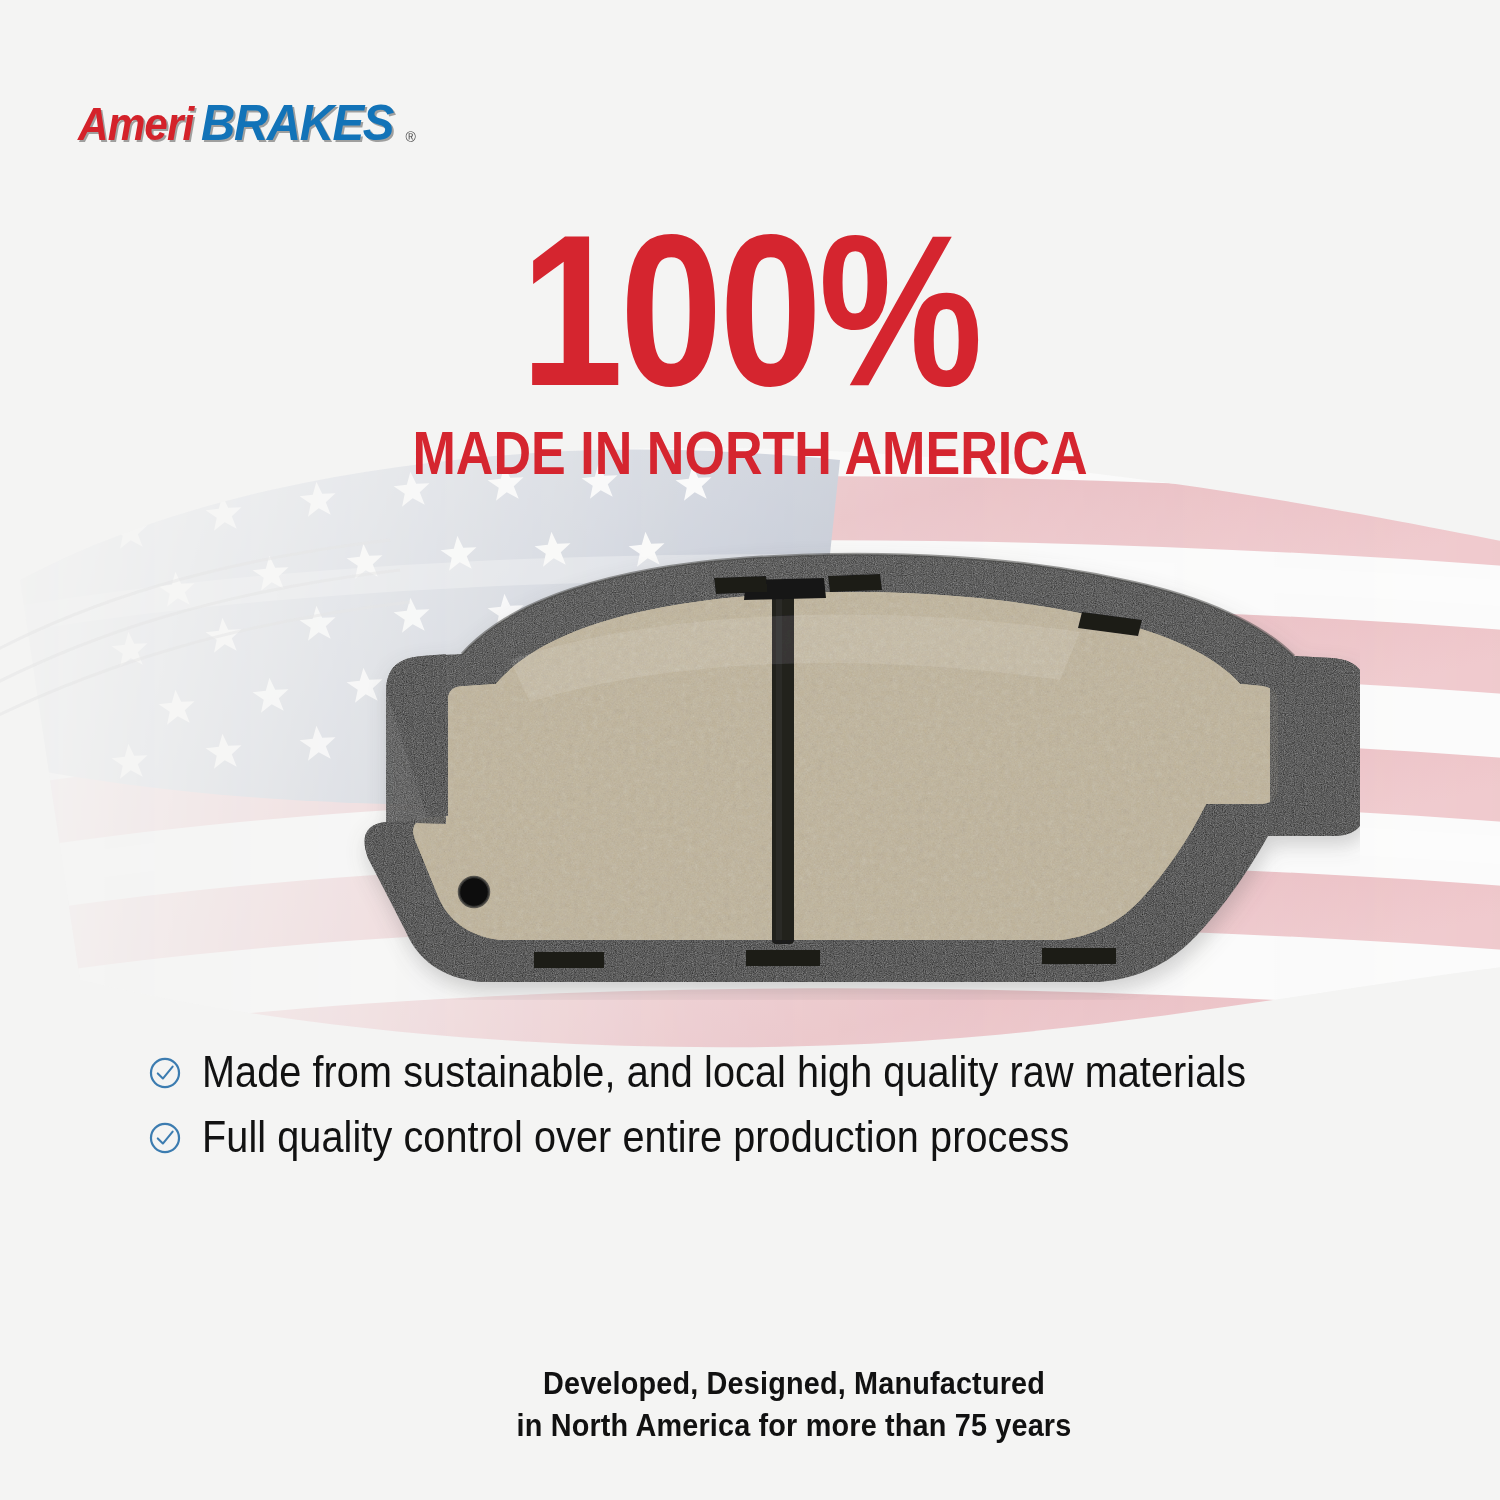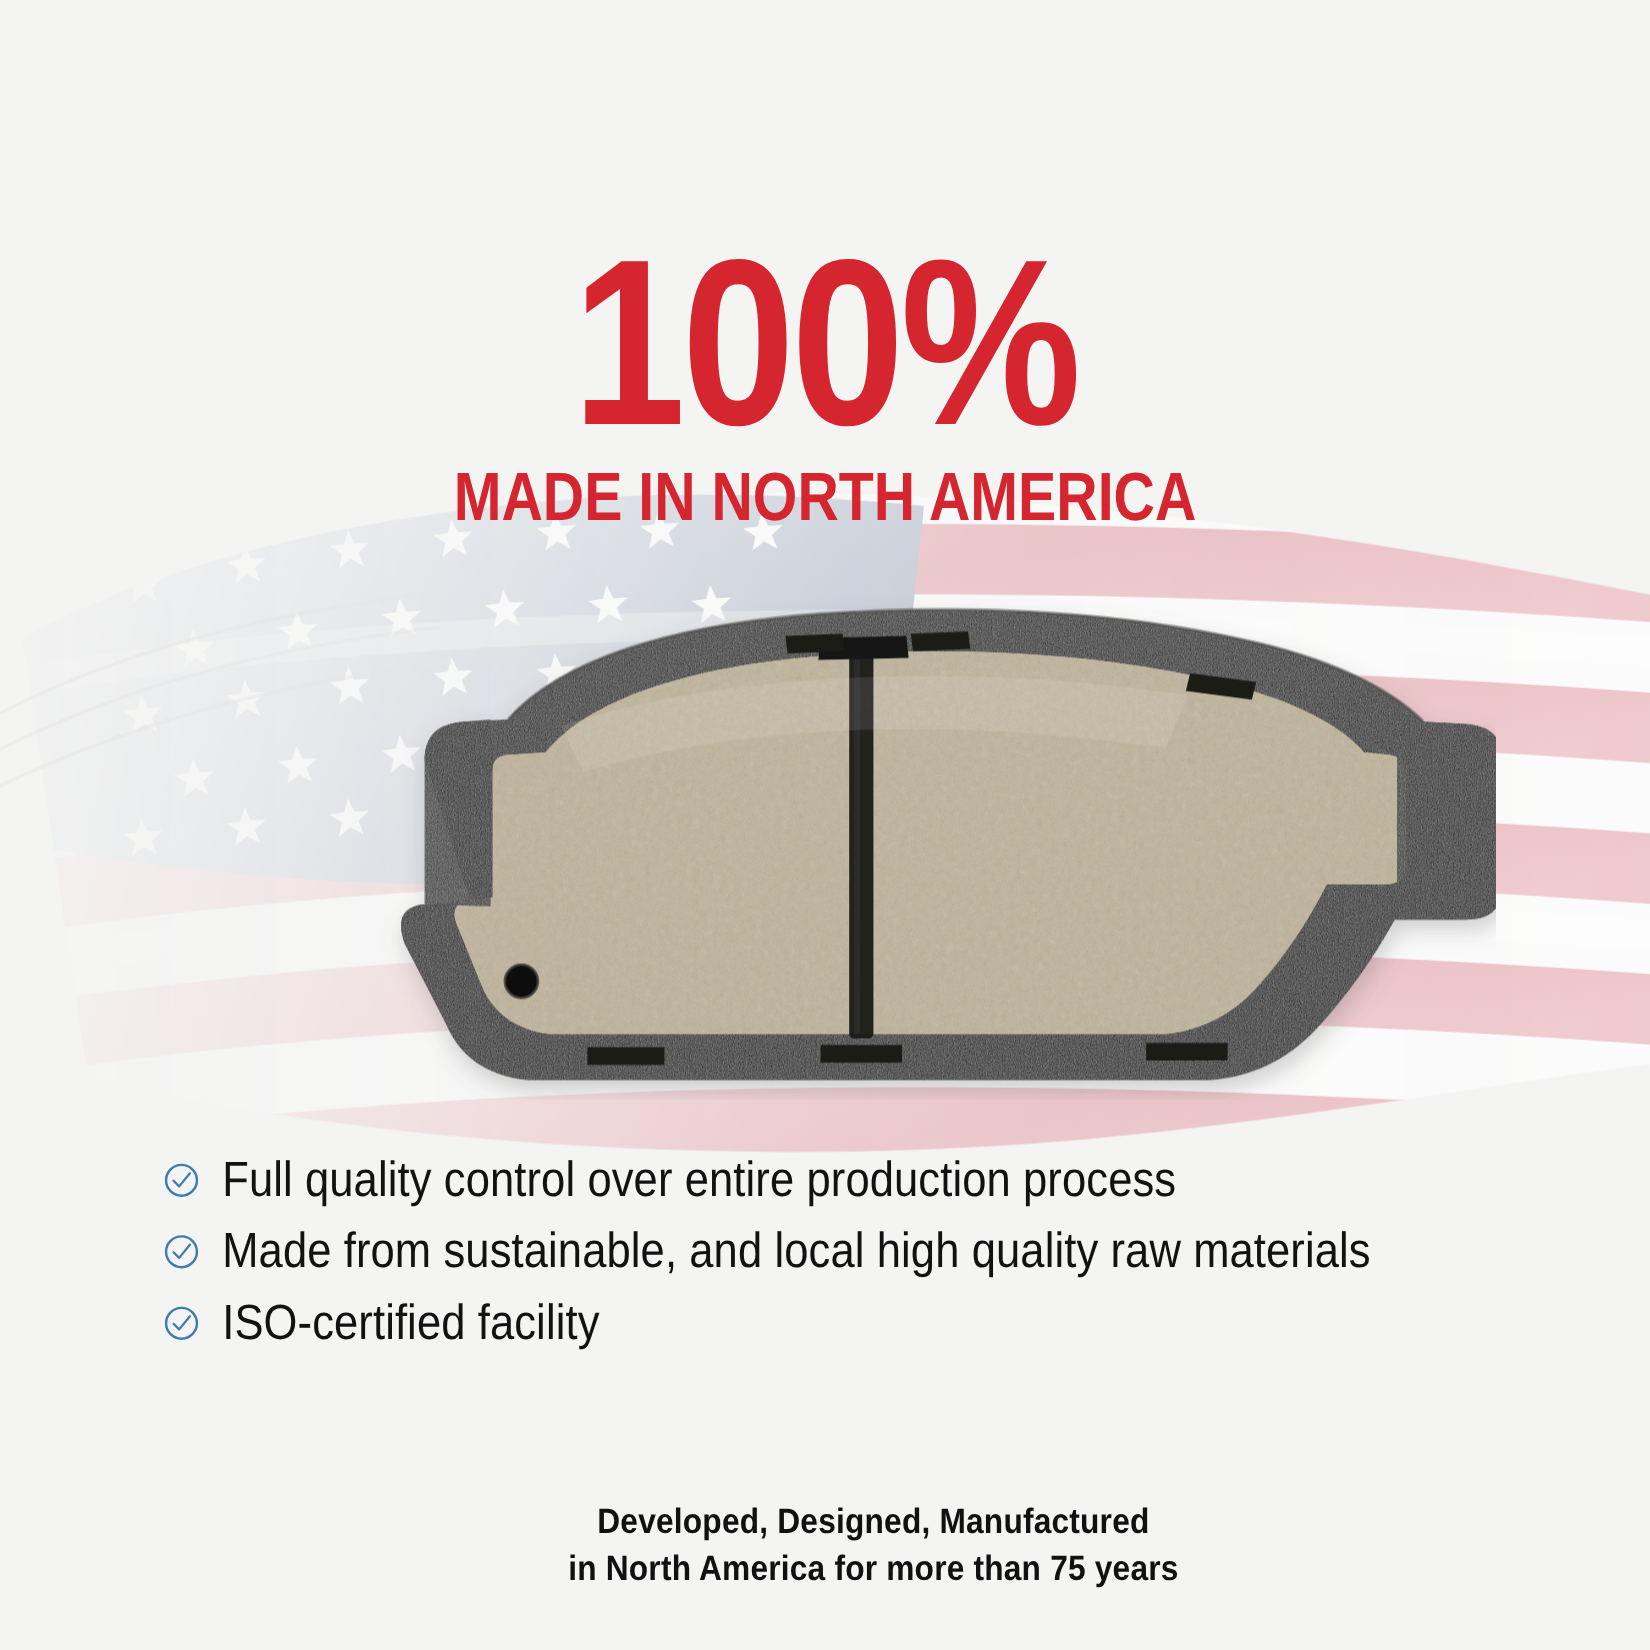--- a/index.html
+++ b/index.html
@@ -167,20 +167,25 @@
     color: #111111;
     letter-spacing: 0.2px;
     transform: scaleX(0.9);
   }
 </style>
 </head>
 <body>
 
 <div id="poster" style="background: rgb(244, 244, 243);">
 
+  <div id="logo">
+    <span class="ameri">Ameri</span>
+    <span class="brakes">BRAKES</span>
+    <span class="regmark">®</span>
+  </div>
 
   <div id="headline">
     <span class="big">100%</span>
     <span class="sub">MADE IN NORTH AMERICA</span>
   </div>
 
   <div id="flag-wrap">
     <svg viewBox="0 0 1600 640" preserveAspectRatio="none" xmlns="http://www.w3.org/2000/svg">
       <defs>
 
@@ -470,43 +475,34 @@
 
   <div id="features">
 
     <div class="feature-row">
       <span class="feature-check">
         <svg viewBox="0 0 40 40" xmlns="http://www.w3.org/2000/svg">
           <circle cx="20" cy="20" r="16.5" fill="none" stroke="#3c7cb0" stroke-width="2.6"></circle>
           <path d="M 11.5 20.5 L 17.5 26.5 L 29 12.5" fill="none" stroke="#3c7cb0" stroke-width="2.4" stroke-linecap="round" stroke-linejoin="round"></path>
         </svg>
       </span>
-      <span class="feature-text">Full quality control over entire production process</span>
+      <span class="feature-text">Made from sustainable, and local high quality raw materials</span>
     </div>
 
     <div class="feature-row">
       <span class="feature-check">
         <svg viewBox="0 0 40 40" xmlns="http://www.w3.org/2000/svg">
           <circle cx="20" cy="20" r="16.5" fill="none" stroke="#3c7cb0" stroke-width="2.6"></circle>
           <path d="M 11.5 20.5 L 17.5 26.5 L 29 12.5" fill="none" stroke="#3c7cb0" stroke-width="2.4" stroke-linecap="round" stroke-linejoin="round"></path>
         </svg>
       </span>
-      <span class="feature-text">Made from sustainable, and local high quality raw materials</span>
+      <span class="feature-text">Full quality control over entire production process</span>
     </div>
 
 
-    <div class="feature-row">
-      <span class="feature-check">
-        <svg viewBox="0 0 40 40" xmlns="http://www.w3.org/2000/svg">
-          <circle cx="20" cy="20" r="16.5" fill="none" stroke="#3c7cb0" stroke-width="2.6"></circle>
-          <path d="M 11.5 20.5 L 17.5 26.5 L 29 12.5" fill="none" stroke="#3c7cb0" stroke-width="2.4" stroke-linecap="round" stroke-linejoin="round"></path>
-        </svg>
-      </span>
-      <span class="feature-text">ISO-certified facility</span>
-    </div>
 
   </div>
 
   <div id="footer">
     <span class="line">Developed, Designed, Manufactured</span>
     <span class="line">in North America for more than 75 years</span>
   </div>
 
 </div>
 

